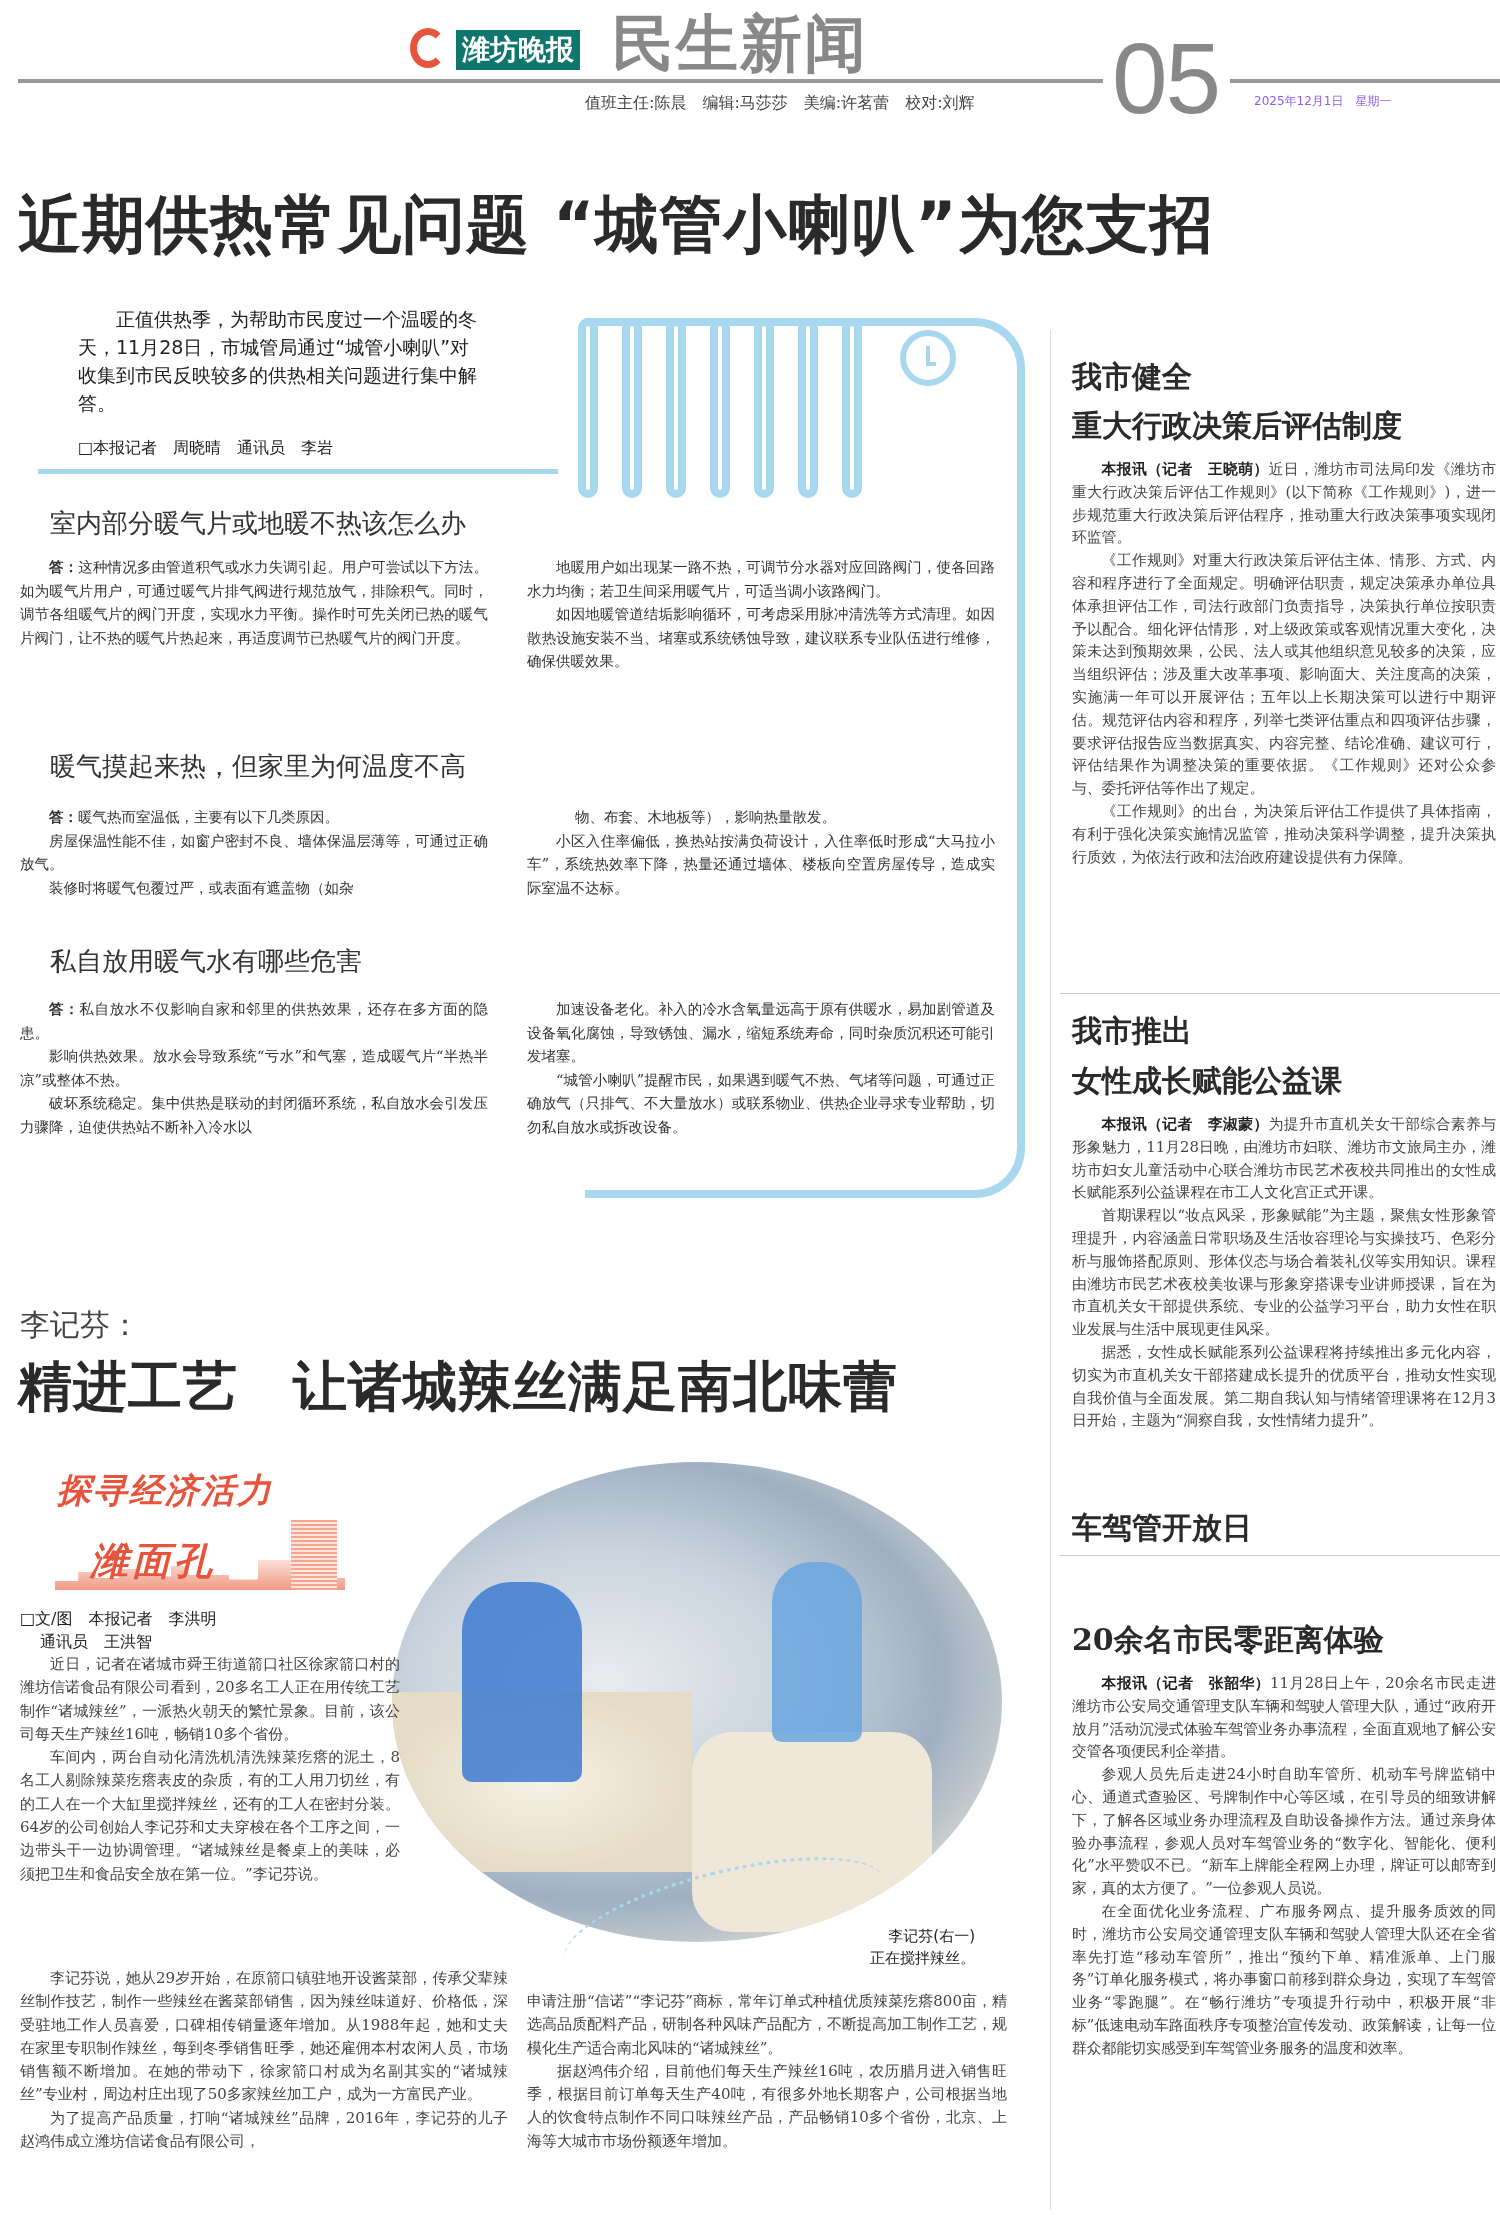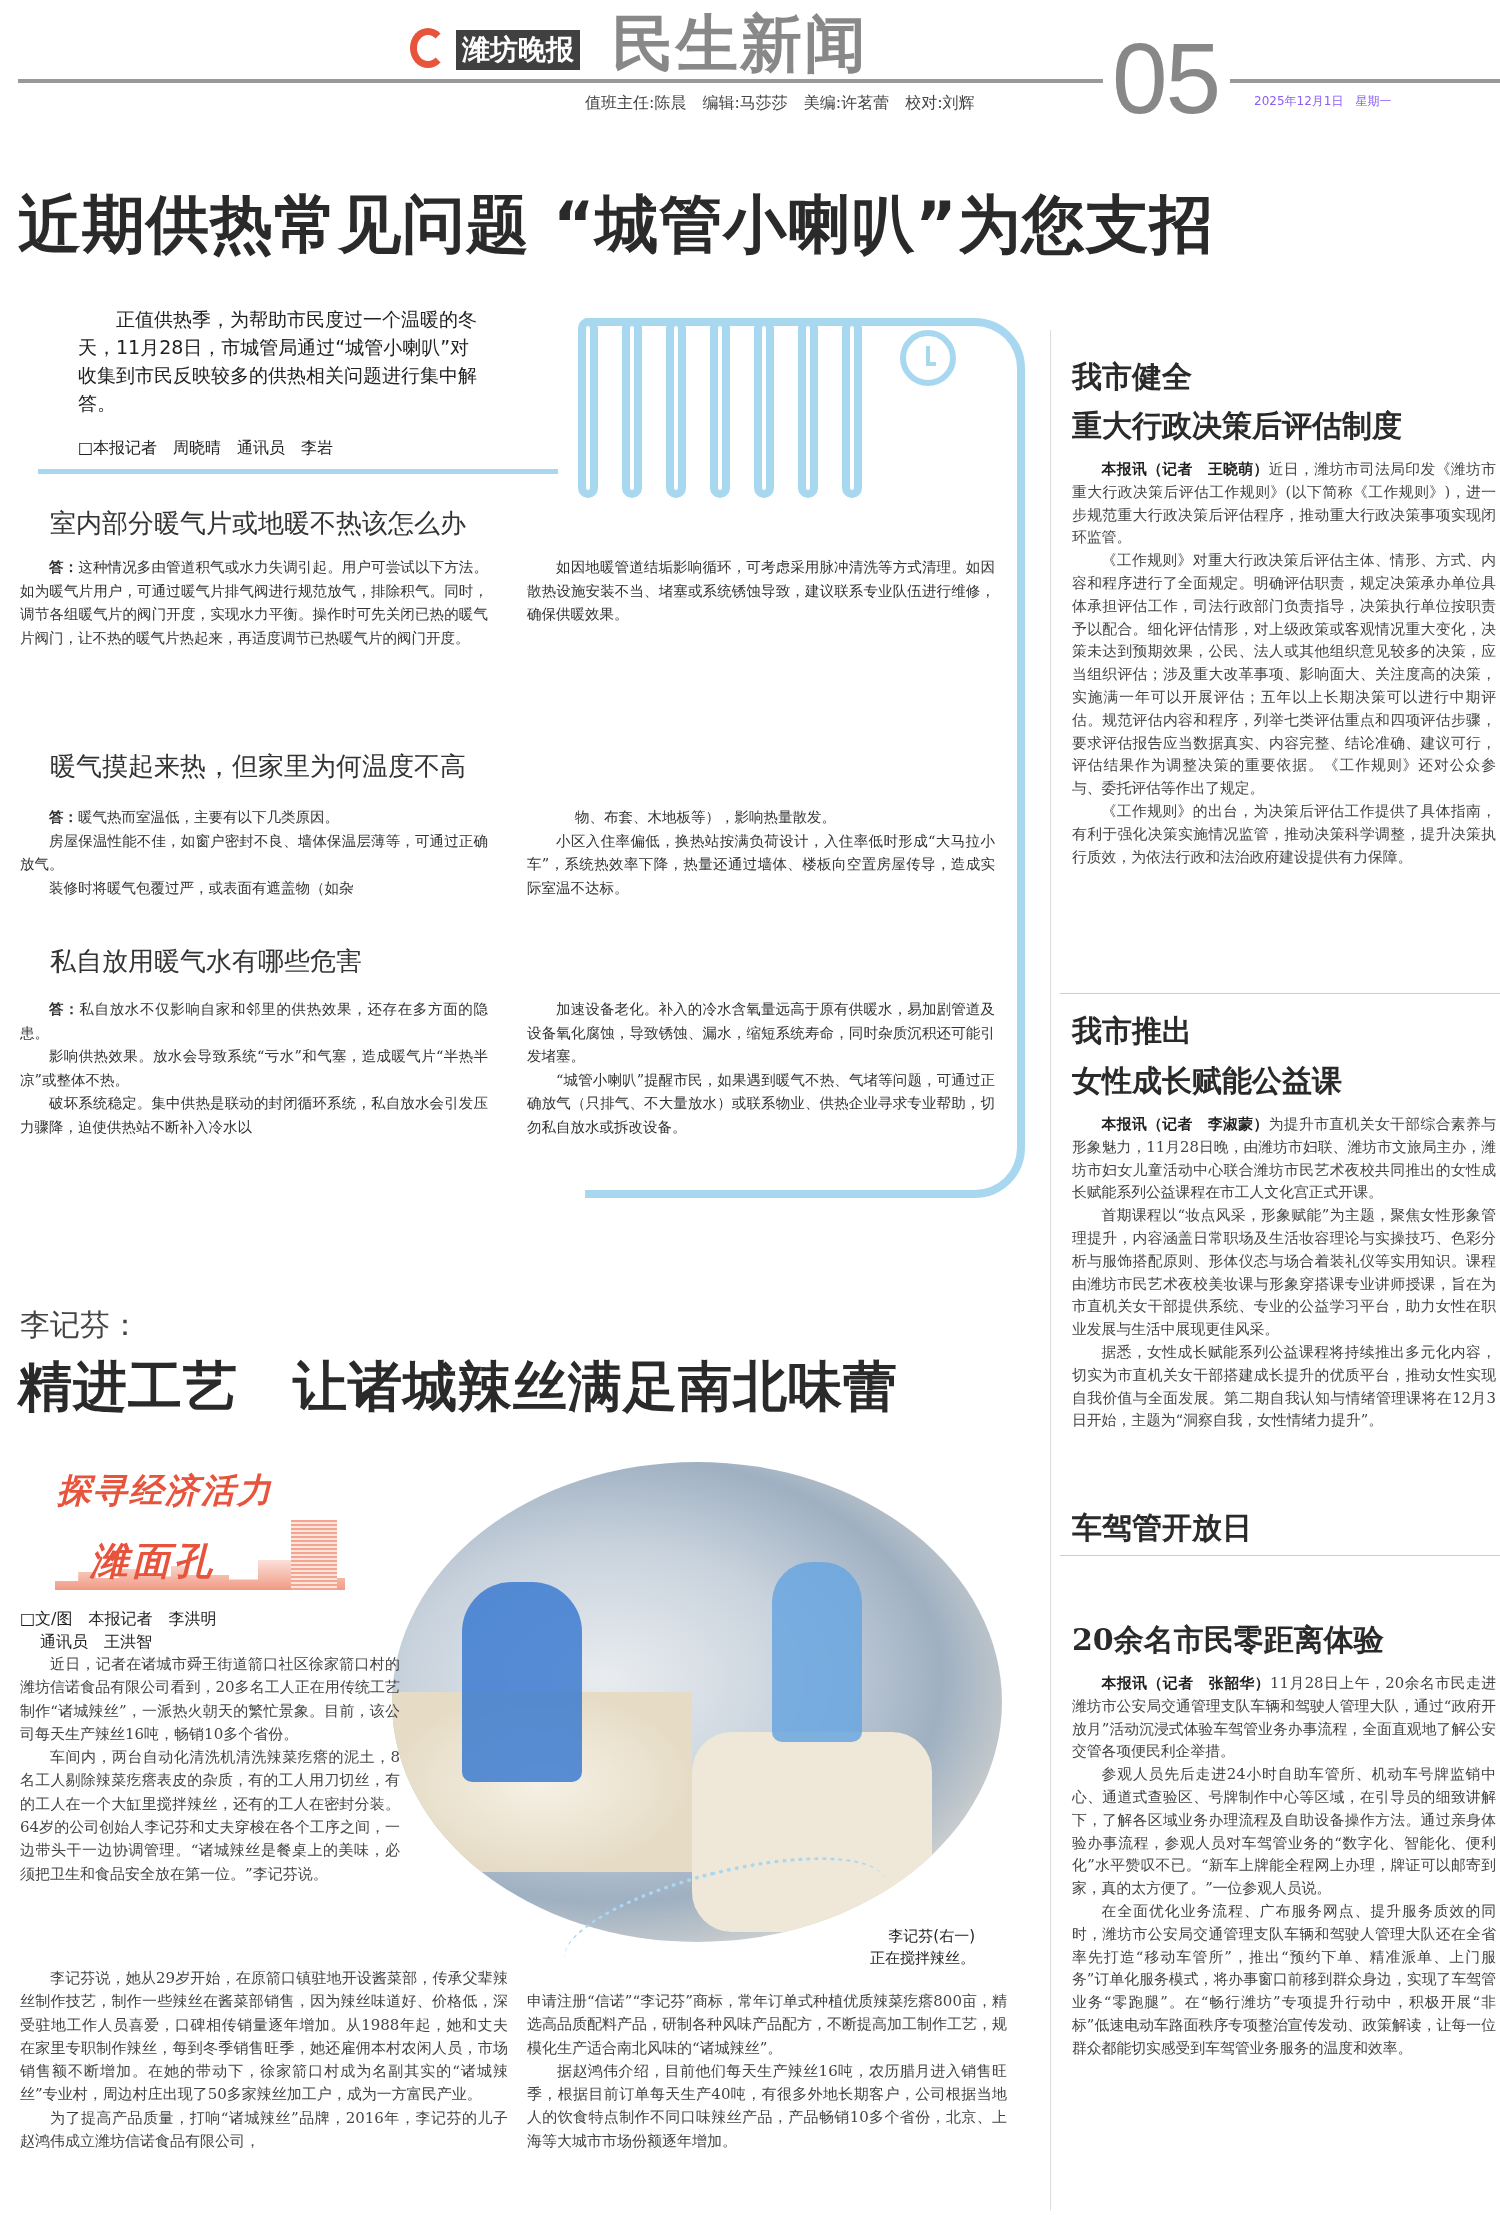--- a/index.html
+++ b/index.html
@@ -2,21 +2,21 @@
 <html><head>
 <meta charset="utf-8">
 <style>
   * { box-sizing: border-box; margin: 0; padding: 0; }
   html, body { width: 1500px; height: 2215px; background: #fff; overflow: hidden; }
   body { position: relative; font-family: "DejaVu Serif", "Liberation Serif", serif; color: #222; }
 
   
   .masthead { position: absolute; left: 0; top: 0; width: 1500px; height: 125px; }
   .logo-circle { position: absolute; left: 410px; top: 28px; width: 36px; height: 40px; border-radius: 50%; border: 7px solid #e8533c; border-right-color: transparent; }
-  .logo-box { position: absolute; left: 456px; top: 30px; height: 40px; padding: 0 6px; background: #404040; color: #fff; font-family: "DejaVu Sans", sans-serif; font-weight: bold; font-size: 28px; line-height: 40px; }
+  .logo-box { position: absolute; left: 456px; top: 30px; height: 40px; padding: 0 6px; background: #0f766e; color: #fff; font-family: "DejaVu Sans", sans-serif; font-weight: bold; font-size: 28px; line-height: 40px; }
   .section-name { position: absolute; left: 612px; top: 8px; font-family: "DejaVu Serif", serif; font-weight: bold; font-size: 62px; color: #888; letter-spacing: 2px; line-height: 72px; }
   .rule-left { position: absolute; left: 18px; top: 79px; width: 1085px; height: 4px; background: #999; }
   .rule-right { position: absolute; left: 1230px; top: 79px; width: 270px; height: 4px; background: #999; }
   .page-no { position: absolute; left: 1112px; top: 28px; font-family: "Liberation Sans", sans-serif; font-size: 100px; color: #888; line-height: 100px; letter-spacing: -2px; }
   .credits { position: absolute; left: 585px; top: 93px; font-family: "DejaVu Sans", sans-serif; font-size: 16px; color: #444; word-spacing: 10px; }
   .date { position: absolute; left: 1254px; top: 93px; font-family: "DejaVu Sans", sans-serif; font-size: 12px; color: #8b5cf6; }
 
   
   .main-headline { position: absolute; left: 18px; top: 185px; font-family: "DejaVu Sans", sans-serif; font-weight: bold; font-size: 63px; color: #2a2a2a; letter-spacing: 1px; line-height: 80px; }
   .pipe-frame { position: absolute; left: 585px; top: 318px; width: 440px; height: 880px; border: 8px solid #a8d8f0; border-left: none; border-radius: 0 50px 50px 0; }
@@ -97,20 +97,21 @@
 
 <p class="intro">正值供热季，为帮助市民度过一个温暖的冬天，11月28日，市城管局通过“城管小喇叭”对收集到市民反映较多的供热相关问题进行集中解答。</p>
 <div class="intro-byline">□本报记者　周晓晴　通讯员　李岩</div>
 <div class="intro-rule"></div>
 
 <h2 class="q-title" style="top:505px;">室内部分暖气片或地暖不热该怎么办</h2>
 <div class="col" style="left:20px; top:556px; width:468px;">
   <p><span class="bold-lead">答：</span><span>这种情况多由管道积气或水力失调引起。用户可尝试以下方法。如为暖气片用户，可通过暖气片排气阀进行规范放气，排除积气。同时，调节各组暖气片的阀门开度，实现水力平衡。操作时可先关闭已热的暖气片阀门，让不热的暖气片热起来，再适度调节已热暖气片的阀门开度。</span></p>
 </div>
 <div class="col" style="left:527px; top:556px; width:468px;">
+  <p>地暖用户如出现某一路不热，可调节分水器对应回路阀门，使各回路水力均衡；若卫生间采用暖气片，可适当调小该路阀门。</p>
   <p>如因地暖管道结垢影响循环，可考虑采用脉冲清洗等方式清理。如因散热设施安装不当、堵塞或系统锈蚀导致，建议联系专业队伍进行维修，确保供暖效果。</p>
 </div>
 
 <h2 class="q-title" style="top:748px;">暖气摸起来热，但家里为何温度不高</h2>
 <div class="col" style="left:20px; top:806px; width:468px;">
   <p><span class="bold-lead">答：</span><span>暖气热而室温低，主要有以下几类原因。</span></p>
   <p>房屋保温性能不佳，如窗户密封不良、墙体保温层薄等，可通过正确放气。</p>
   <p>装修时将暖气包覆过严，或表面有遮盖物（如杂</p>
 </div>
 <div class="col" style="left:527px; top:806px; width:468px;">

